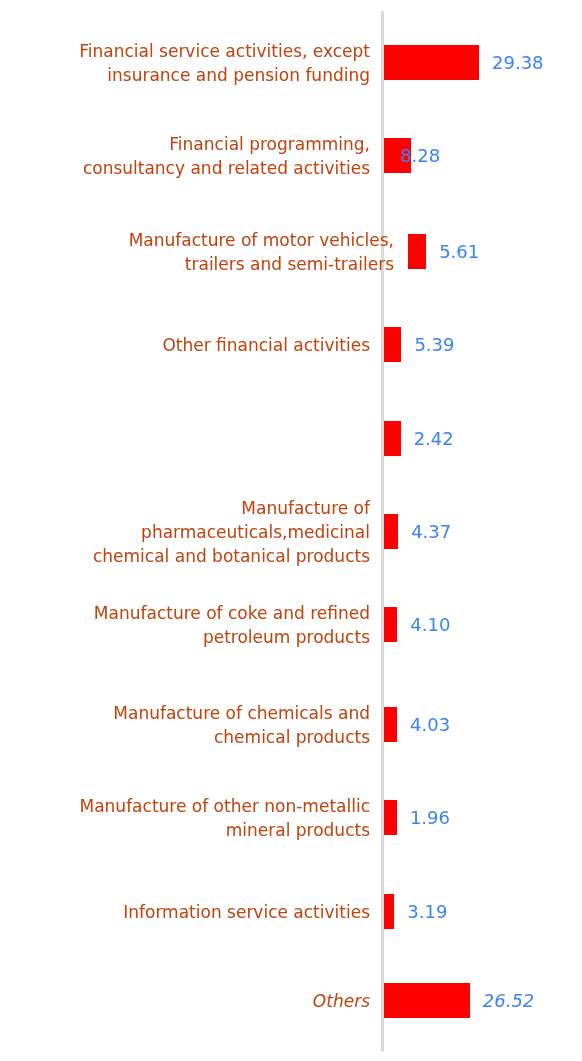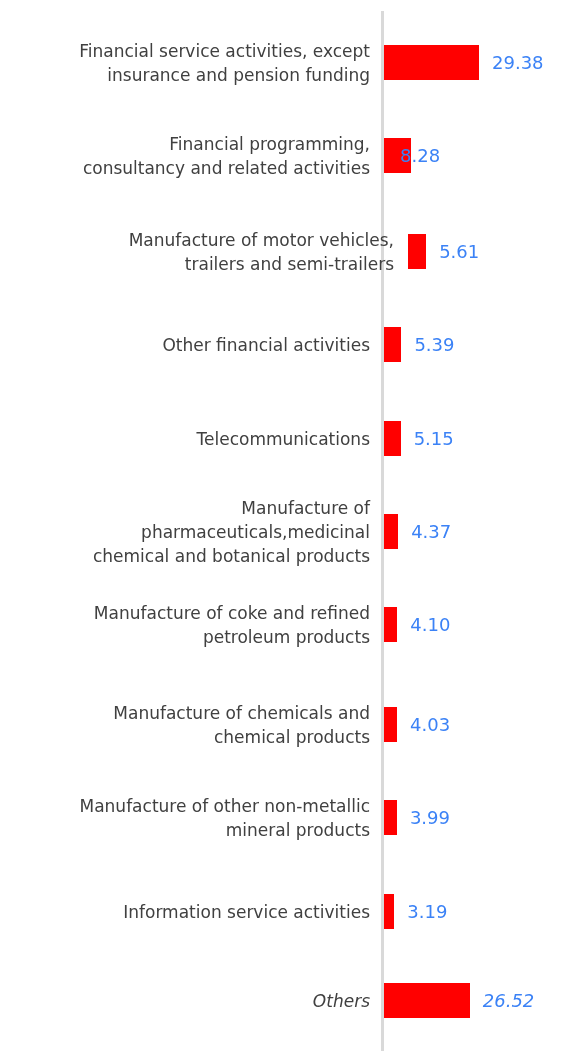--- a/index.html
+++ b/index.html
@@ -33,21 +33,21 @@
   }
   .cat-label {
     position: absolute;
     right: 212px;          
     top: 50%;
     transform: translateY(-50%);
     width: 360px;
     text-align: right;
     font-size: 17px;
     line-height: 24px;
-    color: #404040;
+    color: #c2410c;
     white-space: pre-line;
     letter-spacing: 0px;
   }
   .bar {
     position: absolute;
     left: 384px;
     top: 0;
     height: 35px;
     background: #ff0000;
   }
@@ -86,23 +86,22 @@
 trailers and semi-trailers</div>
         <div class="bar" style="width: 18.1484px; left: 384px; background: rgb(255, 0, 0); height: 35px;"></div>
         <div class="value-label" style="left: 415.148px;">5.61</div>
       </div>
       <div class="bar-row" style="top: 327px; height: 35px;">
         <div class="cat-label">Other financial activities</div>
         <div class="bar" style="width: 17.4366px; left: 384px; background: rgb(255, 0, 0); height: 35px;"></div>
         <div class="value-label" style="left: 414.437px;">5.39</div>
       </div>
       <div class="bar-row" style="top: 421px; height: 35px;">
-        <div class="cat-label">Telecommunications</div>
         <div class="bar" style="width: 16.6603px; left: 384px; background: rgb(255, 0, 0); height: 35px;"></div>
-        <div class="value-label" style="left: 413.66px;">5.15</div>
+        <div class="value-label" style="left: 413.66px;">2.42</div>
       </div>
       <div class="bar-row" style="top: 514px; height: 35px;">
         <div class="cat-label">Manufacture of
 pharmaceuticals,medicinal
 chemical and botanical products</div>
         <div class="bar" style="width: 14.137px; left: 384px; background: rgb(255, 0, 0); height: 35px;"></div>
         <div class="value-label" style="left: 411.137px;">4.37</div>
       </div>
       <div class="bar-row" style="top: 607px; height: 35px;">
         <div class="cat-label">Manufacture of coke and refined
@@ -113,21 +112,21 @@
       <div class="bar-row" style="top: 707px; height: 35px;">
         <div class="cat-label">Manufacture of chemicals and
 chemical products</div>
         <div class="bar" style="width: 13.0371px; left: 384px; background: rgb(255, 0, 0); height: 35px;"></div>
         <div class="value-label" style="left: 410.037px; text-align: right;">4.03</div>
       </div>
       <div class="bar-row" style="top: 800px; height: 35px;">
         <div class="cat-label">Manufacture of other non-metallic
 mineral products</div>
         <div class="bar" style="width: 12.9077px; left: 384px; background: rgb(255, 0, 0); height: 35px;"></div>
-        <div class="value-label" style="left: 409.908px;">3.99</div>
+        <div class="value-label" style="left: 409.908px;">1.96</div>
       </div>
       <div class="bar-row" style="top: 894px; height: 35px;">
         <div class="cat-label">Information service activities</div>
         <div class="bar" style="width: 10.3196px; left: 384px; background: rgb(255, 0, 0); height: 35px;"></div>
         <div class="value-label" style="left: 407.32px;">3.19</div>
       </div>
       <div class="bar-row" style="top: 983px; height: 35px; font-style: italic;">
         <div class="cat-label">Others</div>
         <div class="bar" style="width: 85.7922px; left: 384px; background: rgb(255, 0, 0); height: 35px;"></div>
         <div class="value-label" style="left: 482.792px;">26.52</div>

